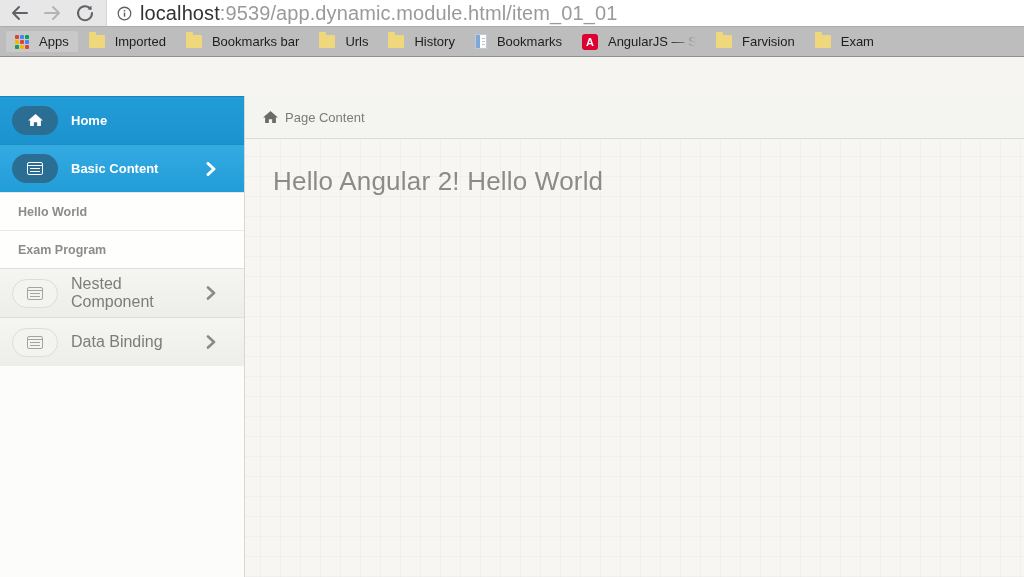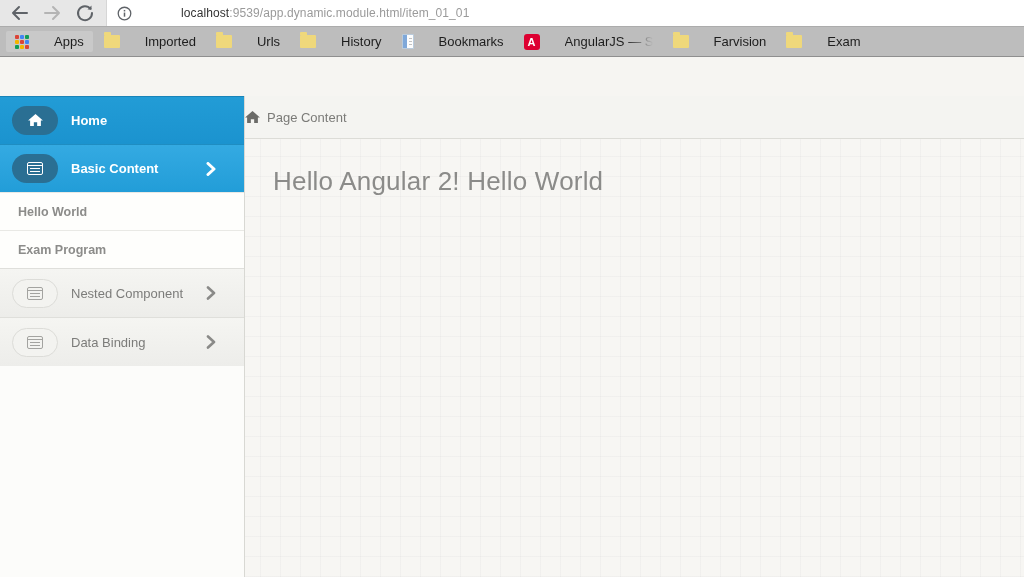--- a/index.html
+++ b/index.html
@@ -10,30 +10,30 @@
   .browser-top {
     height:27px; background:#E7E7E7; border-bottom:1px solid #ACACAC;
     display:flex; align-items:stretch;
   }
   .nav-btns { display:flex; align-items:center; gap:14px; padding:0 12px 0 10px; }
   .nav-btn { display:flex; align-items:center; cursor:pointer; }
   .url-bar {
     flex:1; background:#FFFFFF; border-left:1px solid #D6D6D6;
     display:flex; align-items:center; padding-left:10px; gap:8px;
   }
-  .url-text { font-size:12px; color:#9A9A9A; white-space:nowrap; letter-spacing:0.1px;margin-left:41px; }
+  .url-text { font-size:20px; color:#9A9A9A; white-space:nowrap; letter-spacing:0.1px; }
   .url-text .host { color:#333333; }
 
   
   .bookmarks-bar {
     height:30px; background:#BDBDBD; border-bottom:1px solid #8F8F8F;
     display:flex; align-items:center; padding-left:6px; gap:2px;
   }
   .bm-item {
-    display:flex; align-items:center; gap:25px; padding:3px 9px;
+    display:flex; align-items:center; gap:10px; padding:3px 9px;
     border-radius:2px; cursor:pointer; color:#1D1D1D; font-size:13px; white-space:nowrap;
   }
   .bm-item.apps { background:#C9C9C9; }
   .truncate-fade {
     max-width:88px; overflow:hidden;
     -webkit-mask-image:linear-gradient(90deg,#000 72%,transparent);
     mask-image:linear-gradient(90deg,#000 72%,transparent);
   }
   .apps-grid { display:grid; grid-template-columns:repeat(3,4px); grid-auto-rows:4px; gap:1px; }
   .apps-grid i { border-radius:1px; }
@@ -70,31 +70,31 @@
   .item-blue { height:48px; color:#FFFFFF; font-weight:bold; font-size:13px;
     background:linear-gradient(#229CD6,#1B93CF); border-top:1px solid rgba(0,0,0,0.10); }
   .item-blue .pill { background:#2A6F93; color:#FFFFFF; }
   .item-blue.active { background:linear-gradient(#34AAE2,#229DD8); }
   .item-blue .chev { color:#FFFFFF; }
 
   .item-sub { height:38px; background:#FEFEFC; color:#8C8C8A; font-size:12.5px;
     border-top:1px solid #E9E9E5; padding-left:18px;font-weight:bold; }
 
   .item-gray { height:49px; background:linear-gradient(#F5F5F2,#EDEDEA); color:#7C7C7A;
-    font-size:13px; border-top:1px solid #DFDFDB; }
+    font-size:16px; border-top:1px solid #DFDFDB; }
   .item-gray .pill { background:#F3F3F0; border:1px solid #DCDCD8; color:#A3A3A0; }
   .item-gray .chev { color:#8A8A88; }
 
   .sidebar-filler { flex:1; background:#FCFCFA; }
 
   
   .main { flex:1; display:flex; flex-direction:column; }
   .breadcrumb {
     height:43px; background:#F4F4F1; border-bottom:1px solid #DCDCD7;
-    display:flex; align-items:center; gap:7px;
+    display:flex; align-items:center; padding-left:18px; gap:7px;
     color:#7B7B78; font-size:13px;
   }
   .breadcrumb .home-glyph { color:#6B6B68; display:flex; }
   .content { padding:27px 0 0 28px; }
   .content h1 { font-size:26px; font-weight:normal; color:#8B8B89; letter-spacing:0.2px; }
 
   svg { display:block; }
 </style>
 </head>
 <body>
@@ -144,20 +144,24 @@
         <i style="background:#DB4437"></i>
     </span>
     <span>Apps</span>
   </div>
   <div class="bm-item">
     <span class="folder-icon"></span>
     <span>Imported</span>
   </div>
   <div class="bm-item">
     <span class="folder-icon"></span>
+    <span>Bookmarks bar</span>
+  </div>
+  <div class="bm-item">
+    <span class="folder-icon"></span>
     <span>Urls</span>
   </div>
   <div class="bm-item">
     <span class="folder-icon"></span>
     <span>History</span>
   </div>
   <div class="bm-item">
     <span class="doc-icon"></span>
     <span>Bookmarks</span>
   </div>

